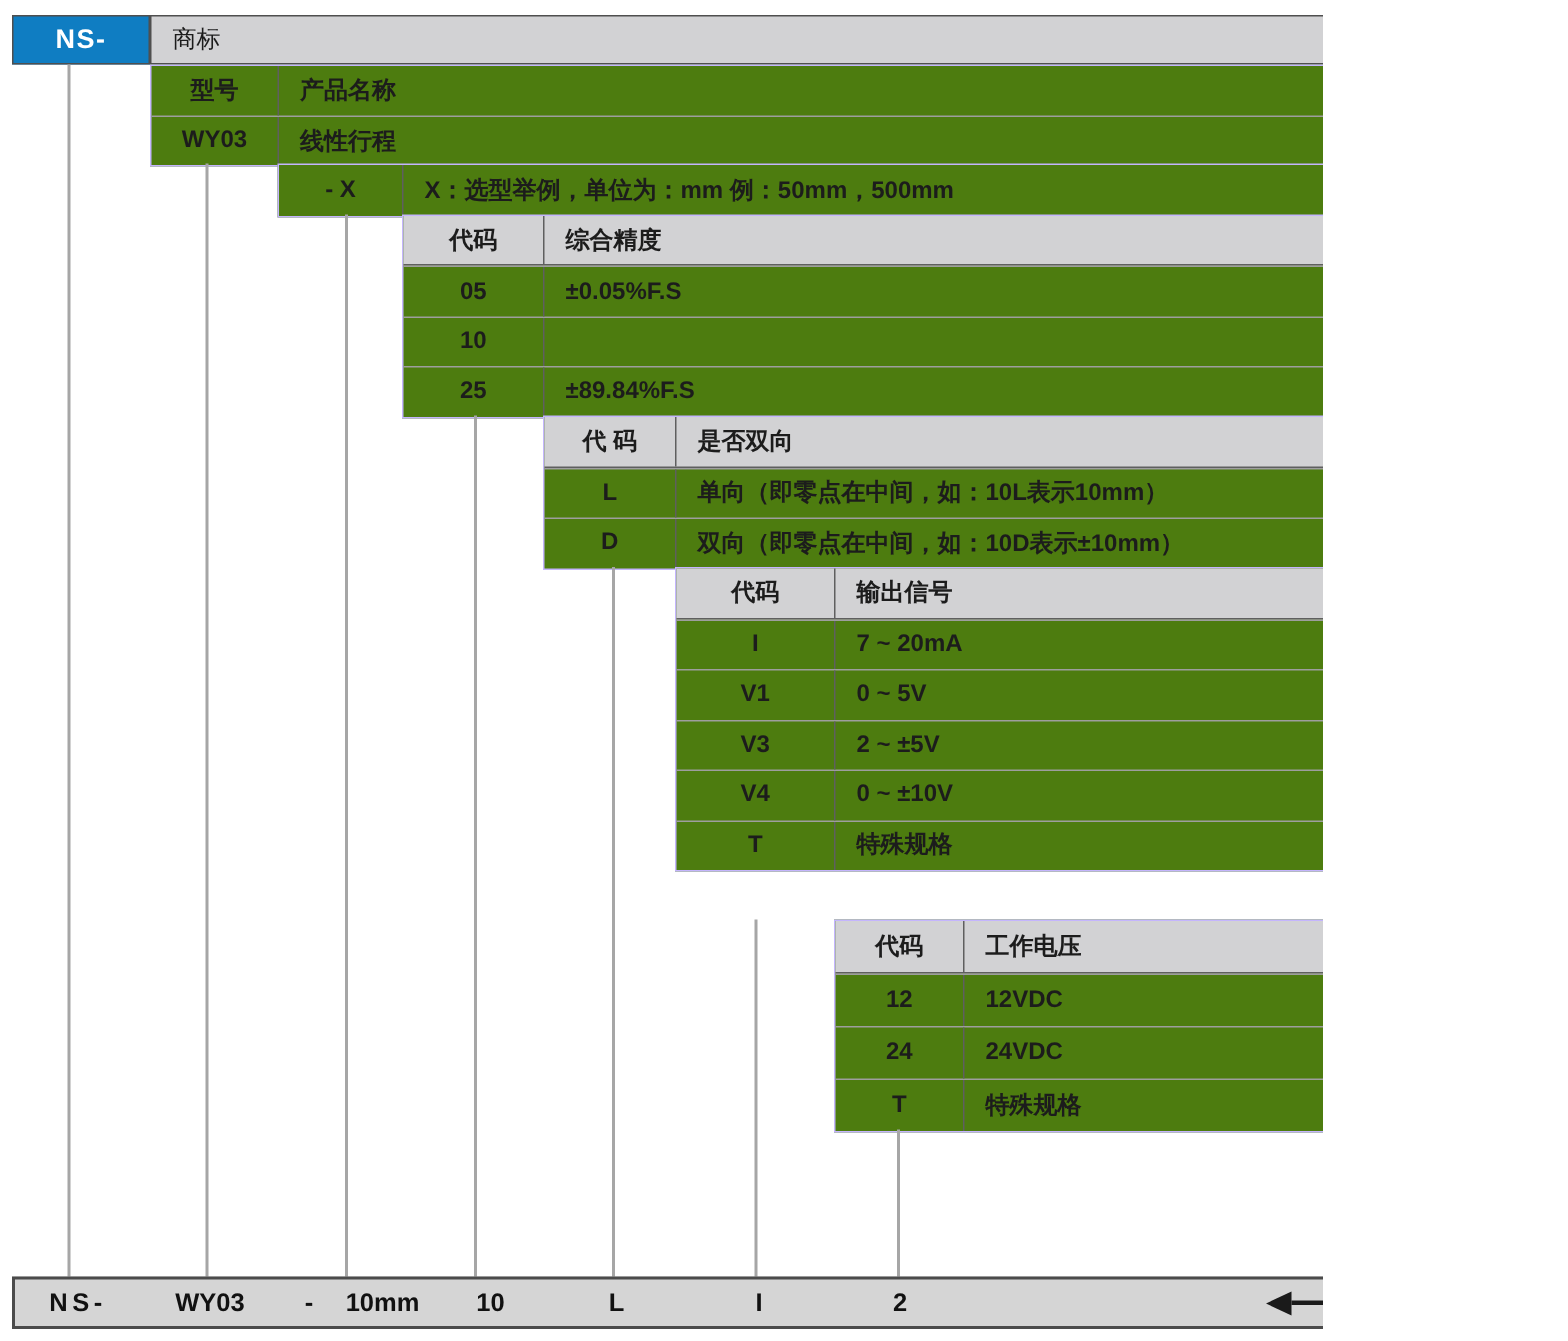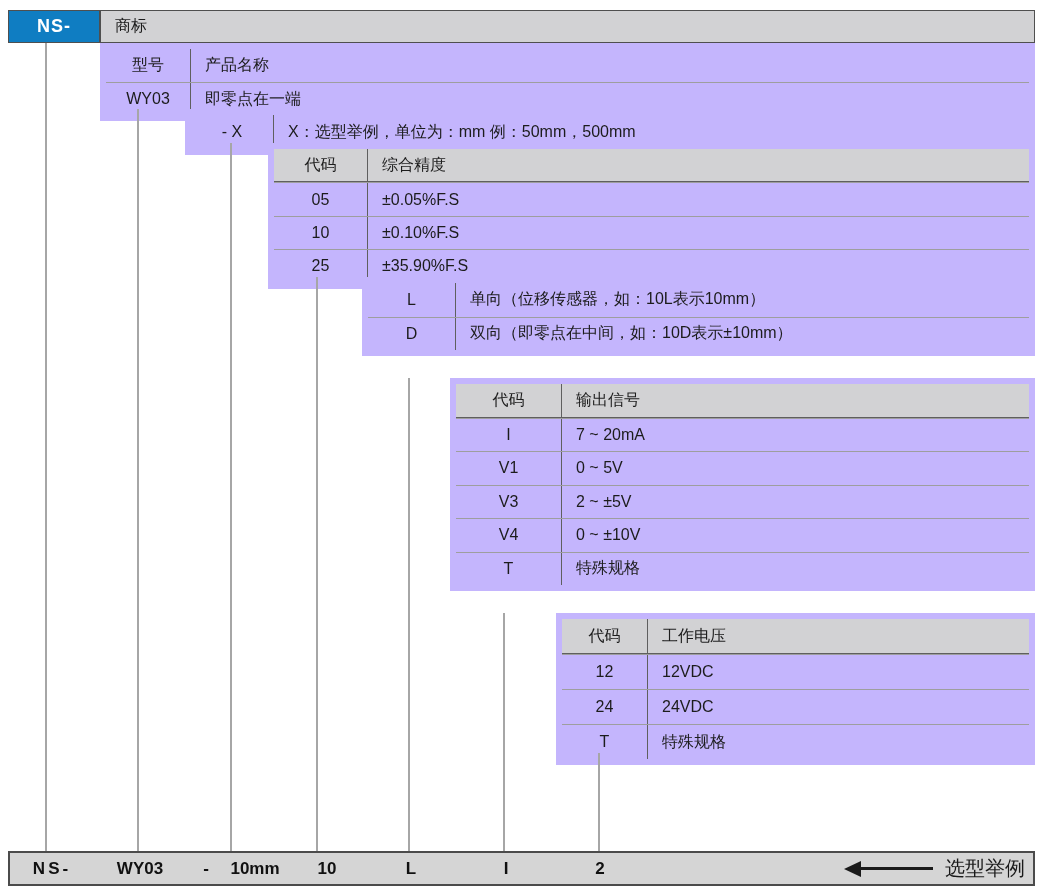--- a/index.html
+++ b/index.html
@@ -1,29 +1,29 @@
 <!DOCTYPE html>
 <html><head>
 <meta charset="utf-8">
 <style>
   html,body{margin:0;padding:0;background:#ffffff;}
   body{font-family:"Liberation Sans","DejaVu Sans",sans-serif;color:#1c1c1c;}
-  #canvas{position:relative;width:1045px;height:894px;background:#fff;overflow:hidden;}
+  #canvas{position:relative;width:882px;height:894px;background:#fff;overflow:hidden;}
 
   
   .ns-box{position:absolute;left:8px;top:10px;width:92px;height:33px;
     background:#0f7dc2;border:1px solid #4f4f4f;box-sizing:border-box;
     display:flex;align-items:center;justify-content:center;
     color:#fff;font-weight:bold;font-size:18px;letter-spacing:1px;}
   .brand-row{position:absolute;left:100px;top:10px;width:935px;height:33px;
     background:#d2d2d4;border:1px solid #4f4f4f;box-sizing:border-box;
     display:flex;align-items:center;padding-left:14px;font-size:16px;}
 
   
-  .tbl{position:absolute;box-sizing:border-box;border:6px solid #c4b5fd;background:#c4b5fd;}
+  .tbl{position:absolute;box-sizing:border-box;border:1px solid #c4b5fd;background:#4d7c0f;font-weight:bold;}
   .trow{display:flex;box-sizing:border-box;border-top:1px solid #9e9e9e;}
   .trow:first-child{border-top:none;}
   .thead{background:#d2d2d4;border-top:none;border-bottom:1px solid #5f5f5f;text-align:right;}
   .cell{box-sizing:border-box;display:flex;align-items:center;font-size:16px;}
   .code{justify-content:center;border-right:1px solid #5f5f5f;}
   .desc{padding-left:14px;flex:1;}
 
   
   #model-table{left:100px;top:43px;width:935px;}
   #model-table .trow{height:33px;} #model-table .code{width:85px;}
@@ -84,21 +84,21 @@
     <span>商标</span>
   </div>
 
   <div class="tbl" id="model-table">
     <div class="trow">
       <div class="cell code">型号</div>
       <div class="cell desc">产品名称</div>
     </div>
     <div class="trow">
       <div class="cell code">WY03</div>
-      <div class="cell desc">即零点在一端</div>
+      <div class="cell desc">线性行程</div>
     </div>
   </div>
 
   <div class="tbl" id="stroke-table">
     <div class="trow">
       <div class="cell code">- X</div>
       <div class="cell desc">X：选型举例，单位为：mm 例：50mm，500mm</div>
     </div>
   </div>
 
@@ -106,32 +106,35 @@
     <div class="trow thead">
       <div class="cell code">代码</div>
       <div class="cell desc">综合精度</div>
     </div>
     <div class="trow">
       <div class="cell code">05</div>
       <div class="cell desc">±0.05%F.S</div>
     </div>
     <div class="trow">
       <div class="cell code">10</div>
-      <div class="cell desc">±0.10%F.S</div>
     </div>
     <div class="trow">
       <div class="cell code">25</div>
-      <div class="cell desc">±35.90%F.S</div>
+      <div class="cell desc">±89.84%F.S</div>
     </div>
   </div>
 
   <div class="tbl" id="direction-table">
+    <div class="trow thead">
+      <div class="cell code">代 码</div>
+      <div class="cell desc">是否双向</div>
+    </div>
     <div class="trow">
       <div class="cell code">L</div>
-      <div class="cell desc">单向（位移传感器，如：10L表示10mm）</div>
+      <div class="cell desc">单向（即零点在中间，如：10L表示10mm）</div>
     </div>
     <div class="trow">
       <div class="cell code">D</div>
       <div class="cell desc">双向（即零点在中间，如：10D表示±10mm）</div>
     </div>
   </div>
 
   <div class="tbl" id="output-table">
     <div class="trow thead">
       <div class="cell code">代码</div>

